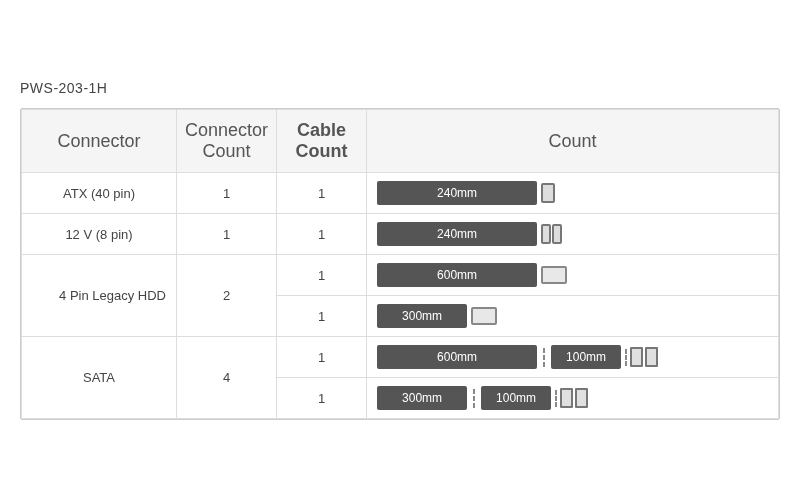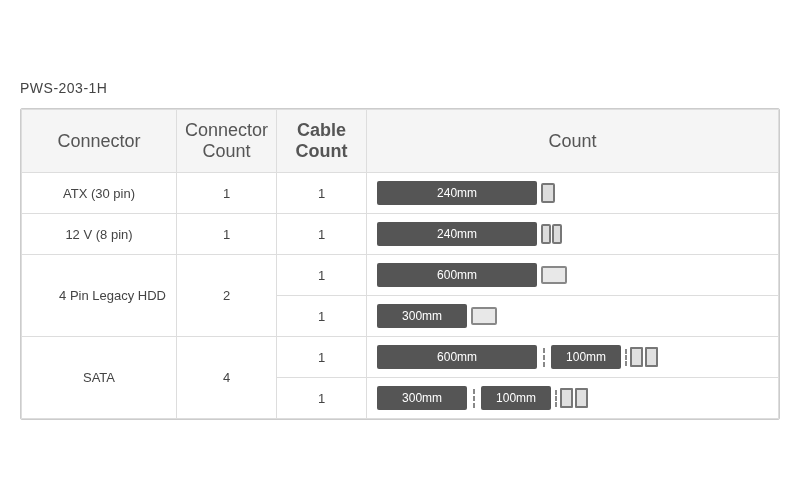--- a/index.html
+++ b/index.html
@@ -81,21 +81,21 @@
       <thead>
         <tr>
           <th class="connector-col">Connector</th>
           <th class="count-col">Connector<br>Count</th>
           <th class="cable-count-col">Cable Count</th>
           <th>Count</th>
         </tr>
       </thead>
       <tbody id="table-body">
       <tr>
-            <td rowspan="1" style="border:1px solid #ddd;padding:8px 10px;text-align:center;vertical-align:middle;">ATX (30 pin)</td>
+            <td rowspan="1" style="border:1px solid #ddd;padding:8px 10px;text-align:center;vertical-align:middle;">ATX (40 pin)</td>
             <td rowspan="1" style="border:1px solid #ddd;padding:8px 10px;text-align:center;vertical-align:middle;">1</td>
             <td style="border:1px solid #ddd;padding:8px 10px;text-align:center;vertical-align:middle;">1</td>
             <td style="border:1px solid #ddd;padding:8px 10px;vertical-align:middle;">
               <div class="cable-visual">
                 <div class="cable-bar" style="width:160px;background:#555;color:#fff;font-size:12px;padding:5px 8px;border-radius:2px;">240mm</div>
                 <div style="display:inline-block;width:14px;height:20px;border:2px solid #777;border-radius:2px;background:#ddd;vertical-align:middle;"></div>
               </div>
             </td>
           </tr>
           <tr>

